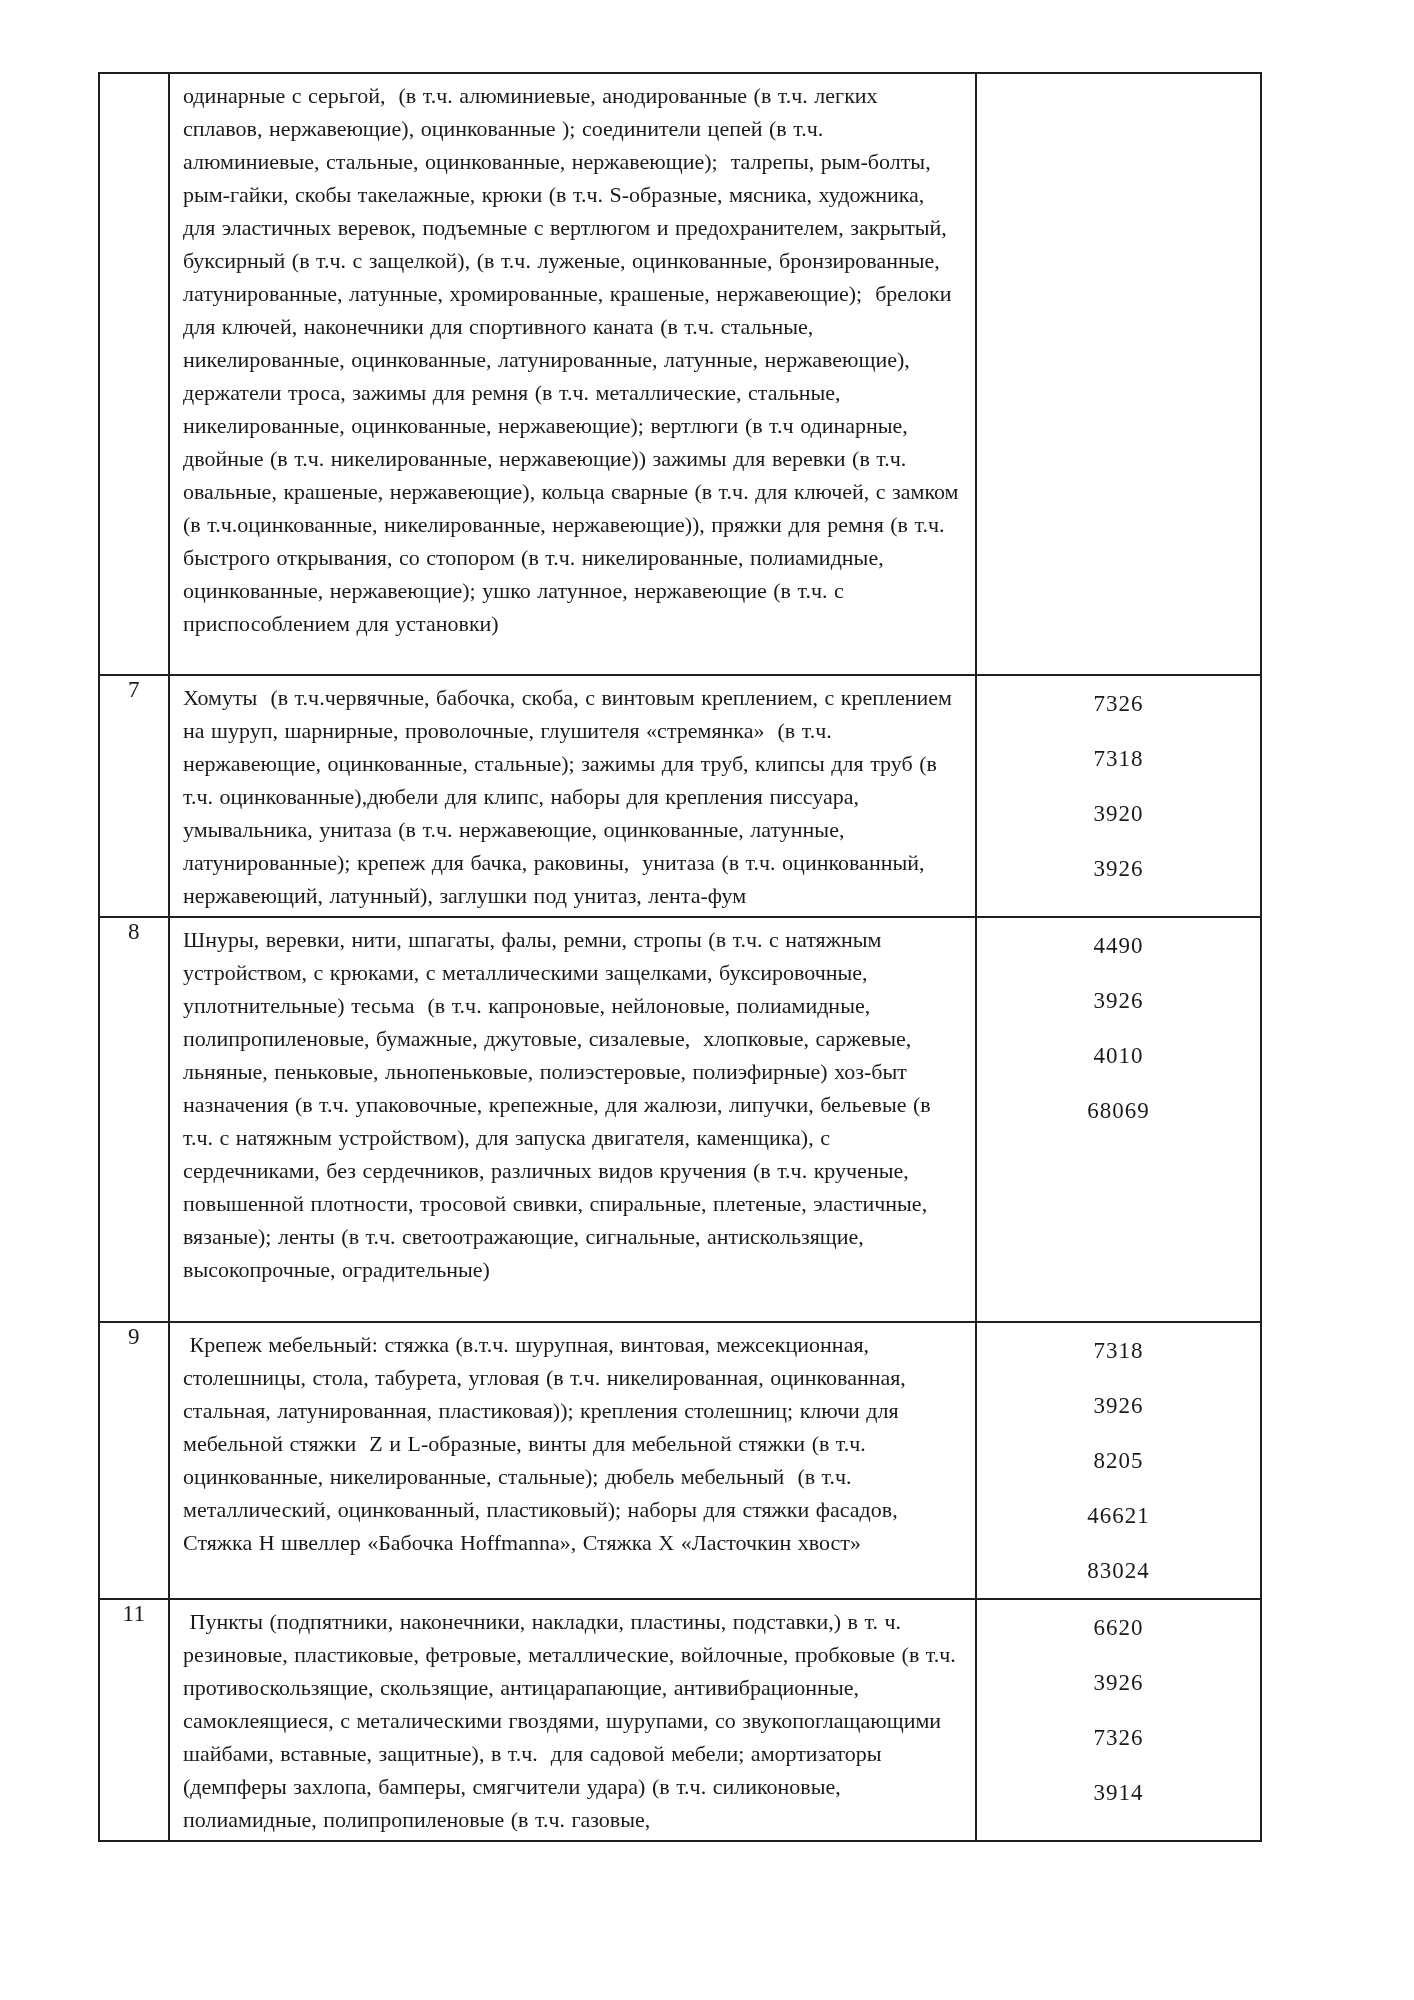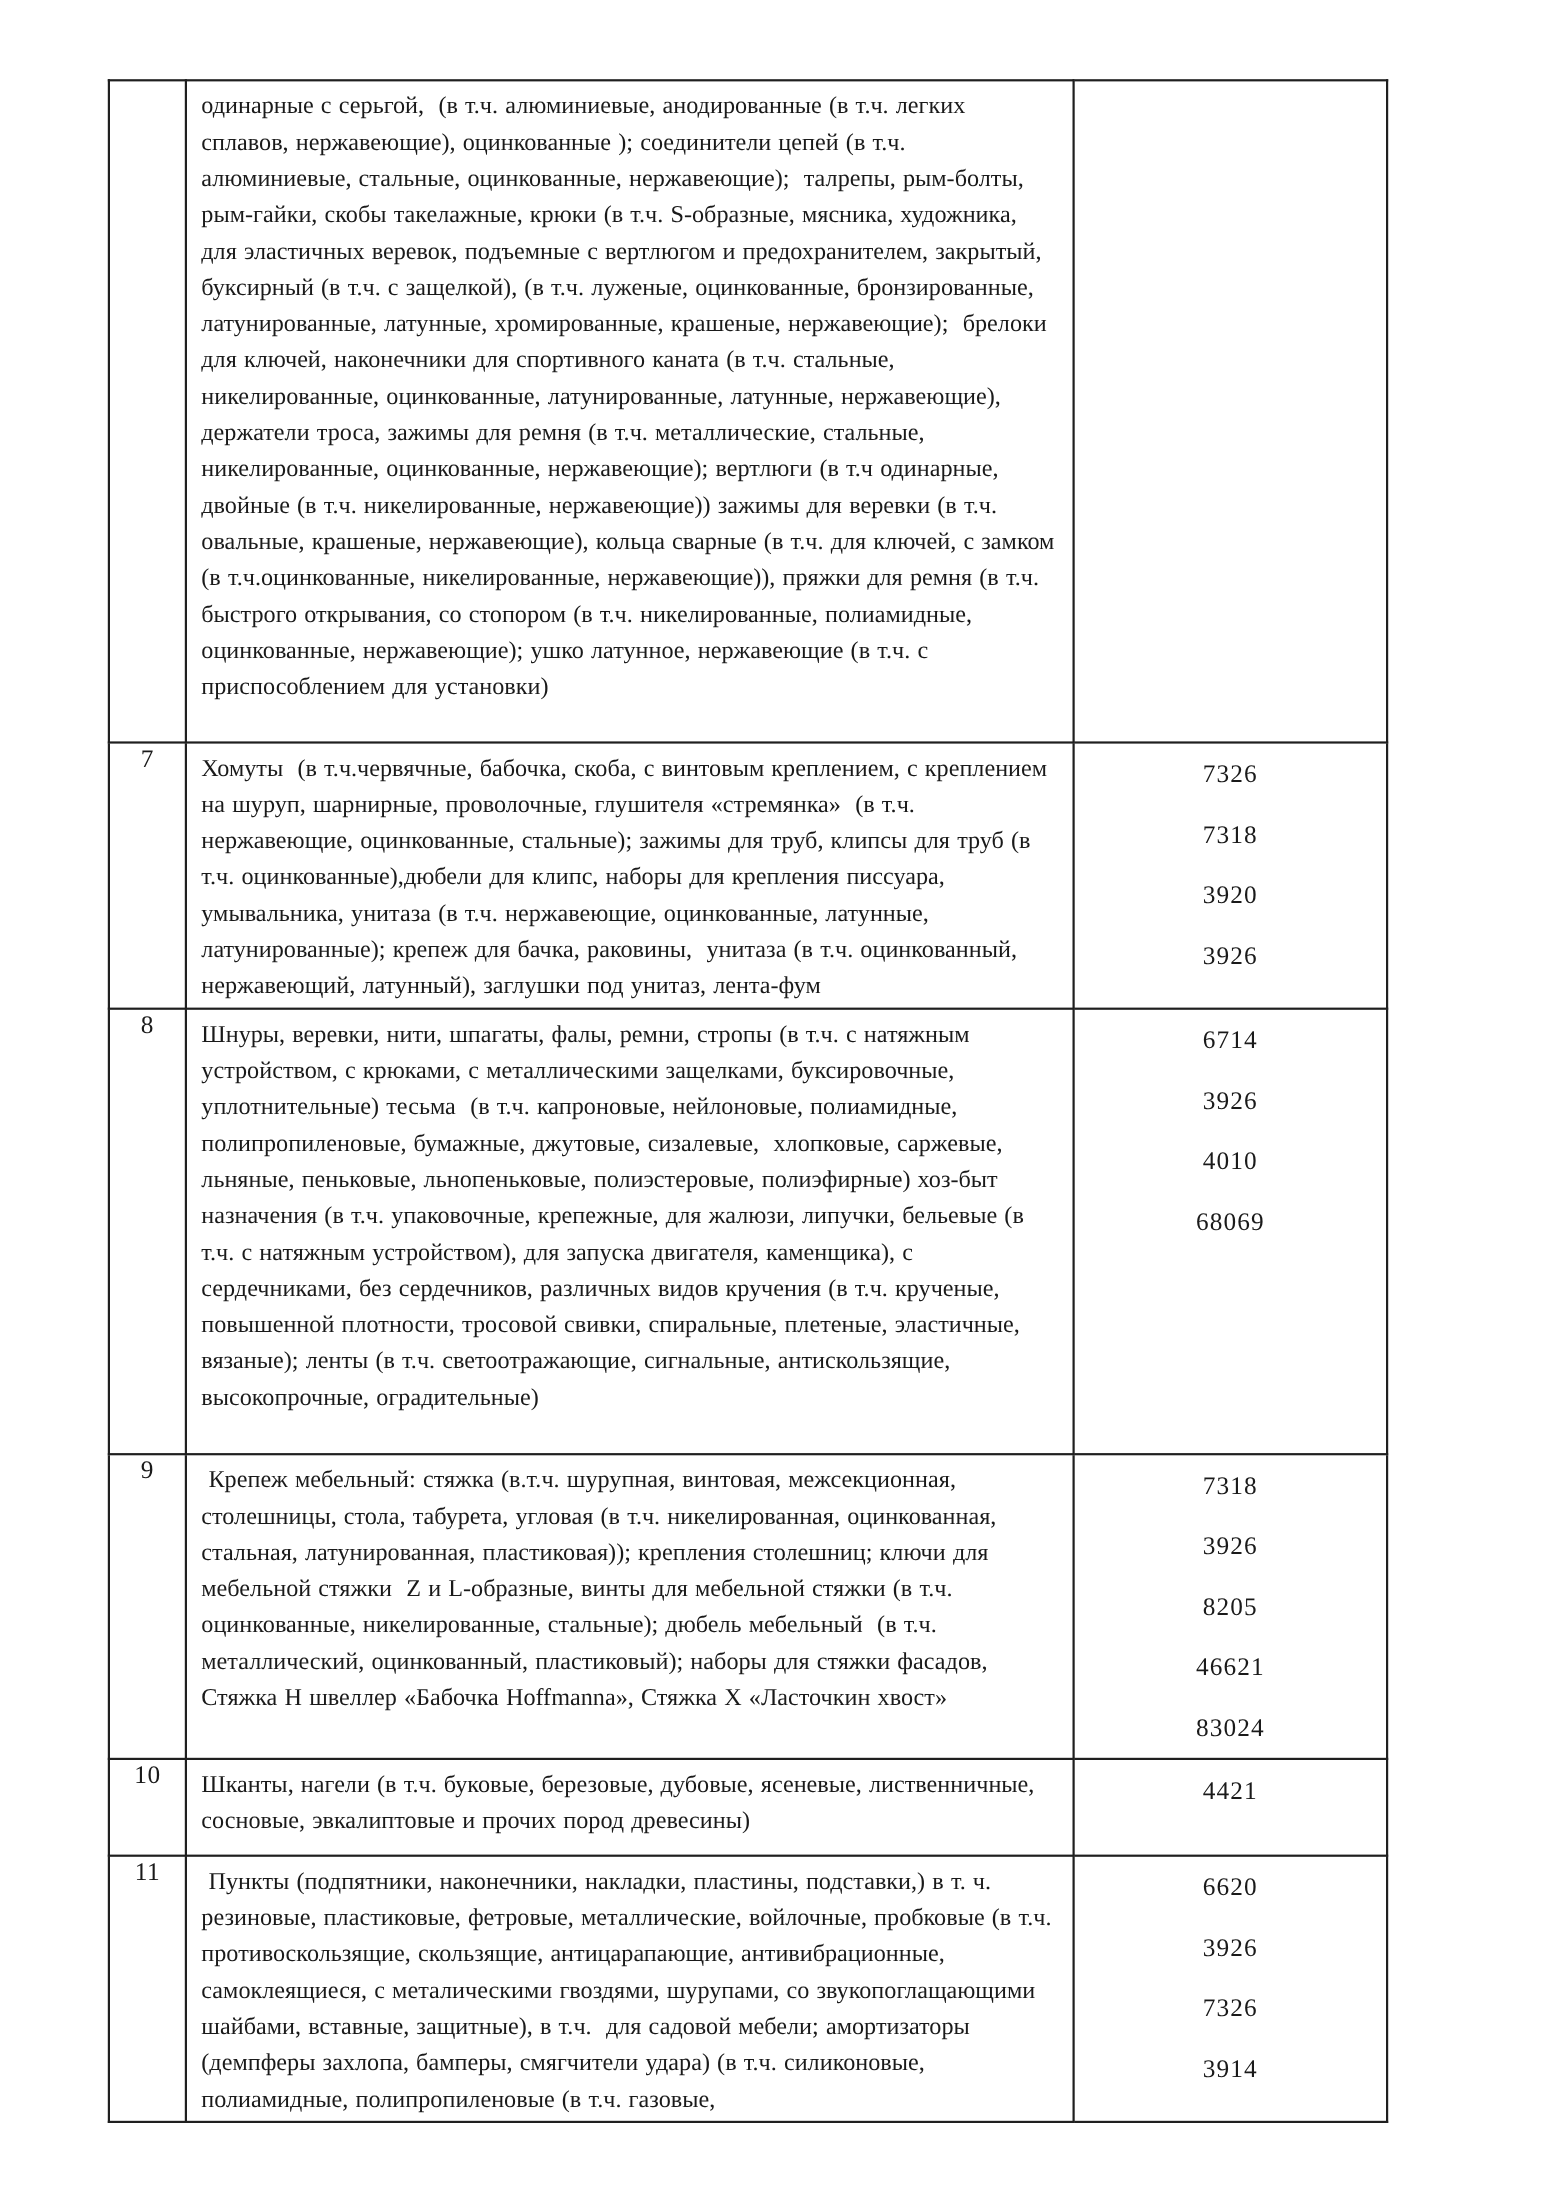--- a/index.html
+++ b/index.html
@@ -90,46 +90,39 @@
           <div class="code">7318</div>
           <div class="code">3920</div>
           <div class="code">3926</div>
         </td>
       </tr>
 
       <tr class="h2">
         <td class="num">8</td>
         <td class="txt">Шнуры, веревки, нити, шпагаты, фалы, ремни, стропы (в т.ч. с натяжным устройством, с крюками, с металлическими защелками, буксировочные, уплотнительные) тесьма  (в т.ч. капроновые, нейлоновые, полиамидные, полипропиленовые, бумажные, джутовые, сизалевые,  хлопковые, саржевые, льняные, пеньковые, льнопеньковые, полиэстеровые, полиэфирные) хоз-быт назначения (в т.ч. упаковочные, крепежные, для жалюзи, липучки, бельевые (в т.ч. с натяжным устройством), для запуска двигателя, каменщика), с сердечниками, без сердечников, различных видов кручения (в т.ч. крученые, повышенной плотности, тросовой свивки, спиральные, плетеные, эластичные, вязаные); ленты (в т.ч. светоотражающие, сигнальные, антискользящие, высокопрочные, оградительные)</td>
         <td class="codes">
-          <div class="code">6714</div>
+          <div class="code">4490</div>
           <div class="code">3926</div>
           <div class="code">4010</div>
           <div class="code">68069</div>
         </td>
       </tr>
 
       <tr class="h3">
         <td class="num">9</td>
         <td class="txt"> Крепеж мебельный: стяжка (в.т.ч. шурупная, винтовая, межсекционная, столешницы, стола, табурета, угловая (в т.ч. никелированная, оцинкованная, стальная, латунированная, пластиковая)); крепления столешниц; ключи для мебельной стяжки  Z и L-образные, винты для мебельной стяжки (в т.ч. оцинкованные, никелированные, стальные); дюбель мебельный  (в т.ч. металлический, оцинкованный, пластиковый); наборы для стяжки фасадов, Стяжка H швеллер «Бабочка Hoffmanna», Стяжка X «Ласточкин хвост»</td>
         <td class="codes">
           <div class="code">7318</div>
           <div class="code">3926</div>
           <div class="code">8205</div>
           <div class="code">46621</div>
           <div class="code">83024</div>
         </td>
       </tr>
 
-      <tr class="h4">
-        <td class="num">10</td>
-        <td class="txt">Шканты, нагели (в т.ч. буковые, березовые, дубовые, ясеневые, лиственничные, сосновые, эвкалиптовые и прочих пород древесины)</td>
-        <td class="codes">
-          <div class="code">4421</div>
-        </td>
-      </tr>
 
       <tr class="h5">
         <td class="num">11</td>
         <td class="txt"> Пункты (подпятники, наконечники, накладки, пластины, подставки,) в т. ч. резиновые, пластиковые, фетровые, металлические, войлочные, пробковые (в т.ч. противоскользящие, скользящие, антицарапающие, антивибрационные, самоклеящиеся, с металическими гвоздями, шурупами, со звукопоглащающими шайбами, вставные, защитные), в т.ч.  для садовой мебели; амортизаторы (демпферы захлопа, бамперы, смягчители удара) (в т.ч. силиконовые, полиамидные, полипропиленовые (в т.ч. газовые,</td>
         <td class="codes">
           <div class="code">6620</div>
           <div class="code">3926</div>
           <div class="code">7326</div>
           <div class="code">3914</div>
         </td>

